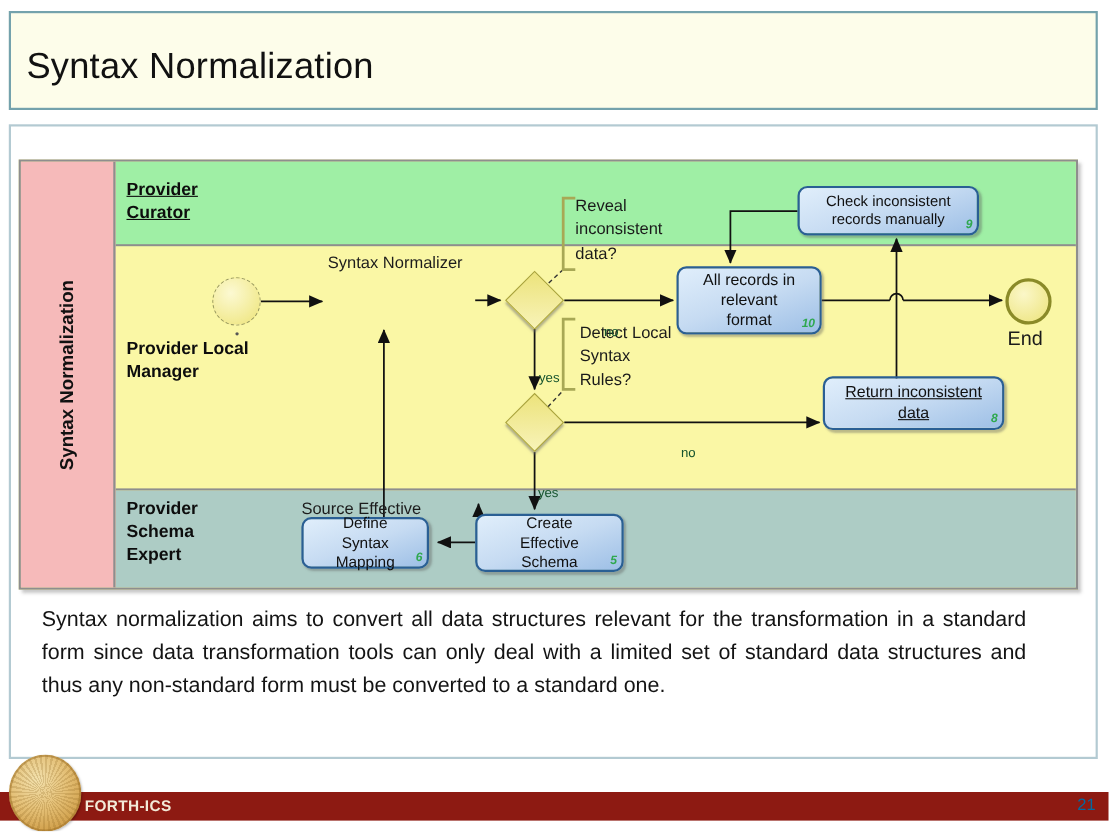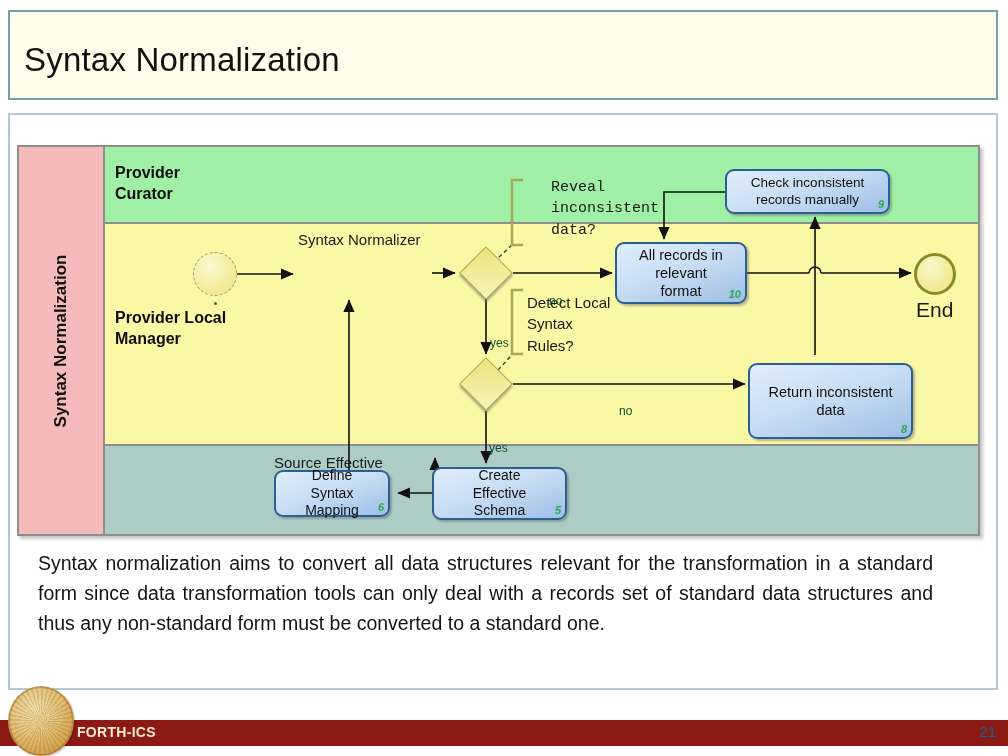--- a/index.html
+++ b/index.html
@@ -45,21 +45,21 @@
   .event { position:absolute; border-radius:50%; }
   .event.start { width:44px; height:44px; border:1.3px dashed #9a9a60;
     background:radial-gradient(circle at 38% 32%,#fcf9d2 0%,#f1e98e 75%); }
   .event.end { width:42px; height:42px; border:3px solid #8a8a28;
     background:radial-gradient(circle at 38% 32%,#fbf7c8 0%,#efe78a 80%); }
   .start-dot { position:absolute; width:3px; height:3px; background:#555; border-radius:50%; }
 
   .small-label { position:absolute; font-size:15px; color:#1c1c1c; white-space:nowrap; }
   .flow-label  { position:absolute; font-size:12px; color:#14532d;margin-top:16px; }
   .anno { position:absolute; font-size:15px; color:#1a1a1a; line-height:1.42; }
-  .end-label { position:absolute; font-size:21px; color:#1a1a1a; }
+  .end-label { position:absolute; font-size:18px; color:#1a1a1a; }
 
   
   .body-text { position:absolute; left:38px; top:548px; width:895px; font-size:19.5px;
     line-height:1.55; color:#141414; text-align:justify; }
 
   
   .footer-bar { position:absolute; left:0; top:720px; width:1008px; height:26px; background:#8D1A12; }
   .footer-org { position:absolute; left:77px; top:724px; font-size:14px; font-weight:600; color:#F3EAD8; letter-spacing:0.3px; }
   .page-number { position:absolute; right:12px; top:723px; font-size:15px; color:#0369a1; }
   .logo { position:absolute; left:8px; top:686px; width:66px; height:70px; border-radius:50%;
@@ -84,22 +84,23 @@
     <div class="lanes">
       <div class="lane-green"></div>
       <div class="lane-yellow"></div>
       <div class="lane-teal"></div>
     </div>
 
     <div class="pool-label-lane">
       <span>Syntax Normalization</span>
     </div>
 
-    <div class="lane-title" style="left:96px; top:15px; width:90px;">Provider Curator</div>
+    <div class="lane-title" style="left:96px; top:15px; width:90px;text-decoration:underline;">Provider Curator</div>
     <div class="lane-title" style="left:96px; top:160px; width:150px;">Provider Local Manager</div>
+    <div class="lane-title" style="left:96px; top:305px; width:85px;">Provider Schema Expert</div>
 
     <svg class="connectors" width="959" height="387" viewBox="0 0 959 387">
       <defs>
         <marker id="arr" markerWidth="10" markerHeight="8" refX="7.5" refY="3.5" orient="auto">
           <path d="M0,0 L8,3.5 L0,7 Z" fill="#111"></path>
         </marker>
       </defs>
       <g stroke="#111" stroke-width="1.6" fill="none">
         <path d="M218,127 L274,127" marker-end="url(#arr)"></path>
         <path d="M413,126 L436,126" marker-end="url(#arr)"></path>
@@ -136,48 +137,48 @@
     <div class="task" style="left:706px; top:22px; width:165px; height:45px; font-size:13.5px;">
       <span>Check inconsistent records manually</span>
       <span class="num">9</span>
     </div>
 
     <div class="task" style="left:596px; top:95px; width:132px; height:62px;">
       <span>All records in relevant format</span>
       <span class="num">10</span>
     </div>
 
-    <div class="task" style="left:729px; top:216px; width:165px; height:76px;">
+    <div class="task" style="left:729px; top:195px; width:165px; height:49px;text-decoration:underline;">
       <span>Return inconsistent data</span>
       <span class="num">8</span>
     </div>
 
     <div class="task" style="left:413px; top:320px; width:135px; height:53px; font-size:14px;">
       <span>Create Effective Schema</span>
       <span class="num">5</span>
     </div>
 
     <div class="small-label" style="left:255px; top:307px;">Source Effective</div>
     <div class="task" style="left:255px; top:323px; width:116px; height:47px; font-size:14px;">
       <span>Define Syntax Mapping</span>
       <span class="num">6</span>
     </div>
 
     <div class="gateway" style="left:448px; top:107px;"></div>
     <div class="gateway" style="left:448px; top:218px;"></div>
 
-    <div class="anno" style="left:532px; top:30px; width:95px;font-family:Liberation Mono, monospace;">Reveal inconsistent data?</div>
+    <div class="anno" style="left:504px; top:30px; width:95px;">Reveal inconsistent data?</div>
     <div class="anno" style="left:508px; top:145px; width:95px;">Detect Local Syntax Rules?</div>
 
     <div class="flow-label" style="left:530px; top:131px;">no</div>
     <div class="flow-label" style="left:471px; top:173px;">yes</div>
     <div class="flow-label" style="left:600px; top:241px;">no</div>
     <div class="flow-label" style="left:470px; top:278px;">yes</div>
   </div>
 
-  <p class="body-text">Syntax normalization aims to convert all data structures relevant for the transformation in a standard form since data transformation tools can only deal with a records set of standard data structures and thus any non-standard form must be converted to a standard one.</p>
+  <p class="body-text">Syntax normalization aims to convert all data structures relevant for the transformation in a standard form since data transformation tools can only deal with a limited set of standard data structures and thus any non-standard form must be converted to a standard one.</p>
 
   <div class="footer-bar"></div>
   <div class="logo"></div>
   <div class="footer-org">FORTH-ICS</div>
   <div class="page-number">21</div>
 
 </div>
 
 </body></html>

